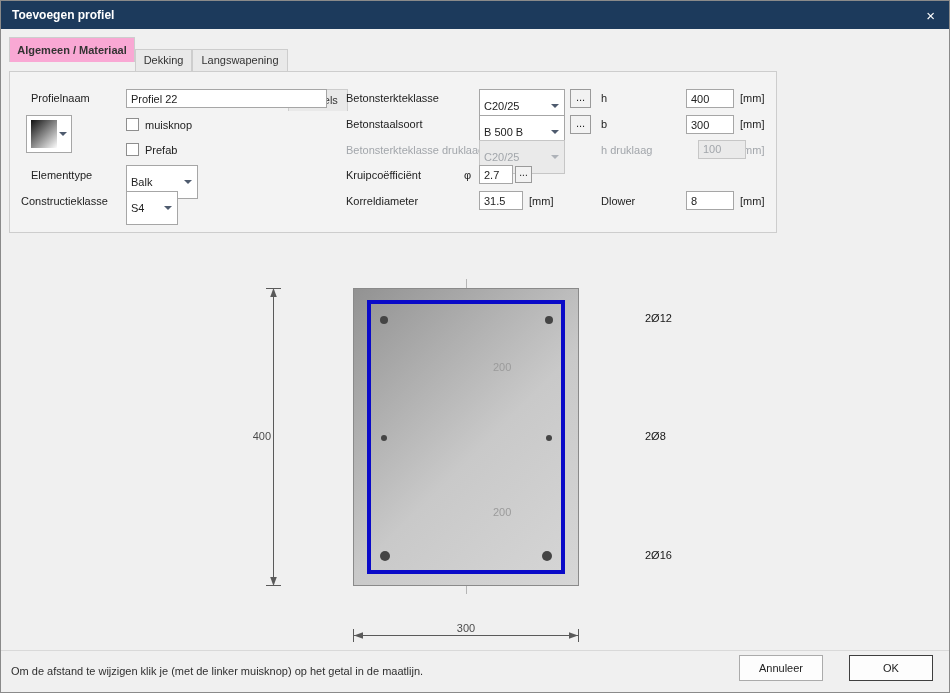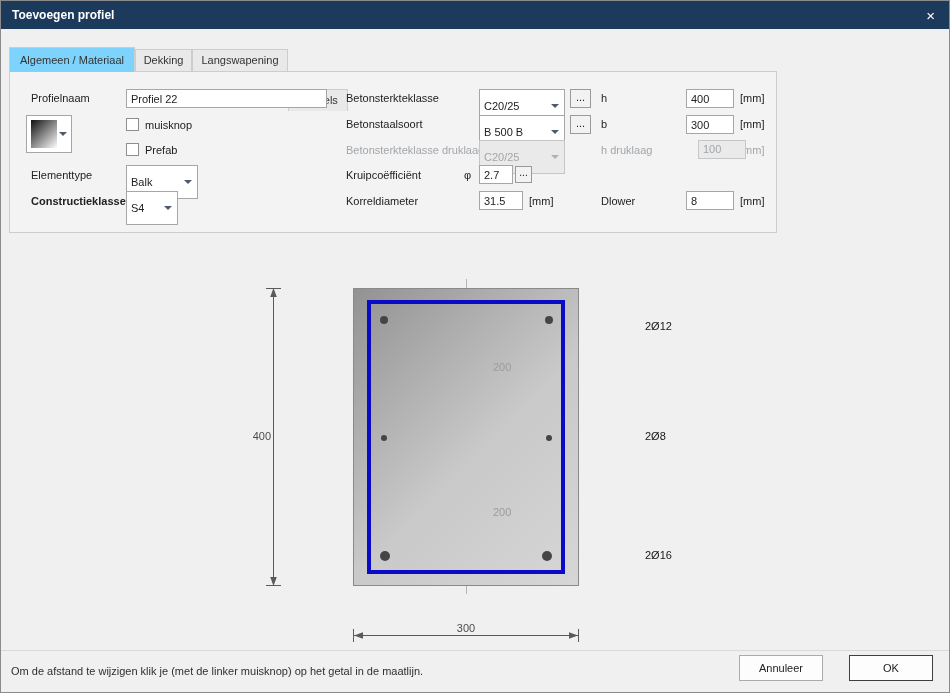--- a/index.html
+++ b/index.html
@@ -6,21 +6,21 @@
   html,body { background:#d8d8d8; }
   .win { position:relative; width:950px; height:693px; background:#f0f0f0;
          border:1px solid #8a8a8a; overflow:hidden; font-family:"Liberation Sans",sans-serif;
          font-size:11px; color:#222; }
   .titlebar { position:absolute; top:0; left:0; right:0; height:28px; background:#1c3a5c;
               color:#fff; display:flex; align-items:center; padding:0 11px; }
   .title { font-weight:bold; font-size:12px; }
   .close { margin-left:auto; font-size:15px; cursor:pointer; line-height:1; padding:0 3px; }
   .tab { position:absolute; top:48px; height:22px; background:#e9e9e9; border:1px solid #cdcdcd;
          border-bottom:none; text-align:center; line-height:21px; color:#333; z-index:2; cursor:pointer; }
-  .tab.active { top:46px; height:25px; background:#7dd3fc; line-height:24px; z-index:3; }
+  .tab.active { top:36px; height:25px; background:#f9a8d4; line-height:24px; z-index:3;font-weight:bold; }
   .panel { position:absolute; left:8px; top:70px; width:768px; height:162px; background:#f3f3f3;
            border:1px solid #cdcdcd; }
   .lbl { position:absolute; height:16px; line-height:16px; white-space:nowrap; z-index:4; }
   .dis-t { color:#a2a6ab; }
   .field { position:absolute; height:19px; background:#fff; border:1px solid #a6a6a6;
            font-family:"Liberation Sans",sans-serif; font-size:11px; padding:0 4px; color:#222; z-index:5; }
   input.field { outline:none; }
   .field.dis { background:#eaeaea; border-color:#c6c6c6; color:#a2a6ab; }
   .combo { position:absolute; height:34px; background:#fff; border:1px solid #a6a6a6; display:flex;
            align-items:center; padding:0 5px 0 4px; cursor:pointer; z-index:5; }
@@ -85,21 +85,21 @@
 
   <div class="chk" style="left:125px;top:142px;"></div>
   <div class="lbl" style="left:144px;top:141px;">Prefab</div>
 
   <div class="lbl" style="left:30px;top:166px;">Elementtype</div>
   <div class="combo" style="left:125px;top:164px;width:72px;">
     <span>Balk</span>
     <div class="arr"></div>
   </div>
 
-  <div class="lbl" style="left:30px;top:192px;font-weight:bold;">Constructieklasse</div>
+  <div class="lbl" style="left:20px;top:192px;">Constructieklasse</div>
   <div class="combo" style="left:125px;top:190px;width:52px;">
     <span>S4</span>
     <div class="arr"></div>
   </div>
 
   <div class="lbl" style="left:345px;top:89px;">Betonsterkteklasse</div>
   <div class="combo" style="left:478px;top:88px;width:86px;">
     <span>C20/25</span>
     <div class="arr"></div>
   </div>
@@ -168,21 +168,21 @@
       <div class="dot" style="left:192px;top:146px;width:6px;height:6px;"></div>
       <div class="dot" style="left:26px;top:262px;width:10px;height:10px;"></div>
       <div class="dot" style="left:188px;top:262px;width:10px;height:10px;"></div>
     </div>
 
     <div class="dlabel" style="left:244px;top:169px;width:26px;text-align:right;">400</div>
     <div class="dlabel" style="left:450px;top:361px;width:30px;text-align:center;">300</div>
     <div class="dlight" style="left:492px;top:100px;">200</div>
     <div class="dlight" style="left:492px;top:245px;">200</div>
 
-    <div class="rlabel" style="left:644px;top:51px;margin-top:8px;">2Ø12</div>
+    <div class="rlabel" style="left:644px;top:51px;">2Ø12</div>
     <div class="rlabel" style="left:644px;top:169px;">2Ø8</div>
     <div class="rlabel" style="left:644px;top:288px;">2Ø16</div>
   </div>
 
   <div class="footer">
     <div class="hint">Om de afstand te wijzigen klik je (met de linker muisknop) op het getal in de maatlijn.</div>
   </div>
   <div class="btn" style="left:738px;">Annuleer</div>
   <div class="btn default" style="left:848px;">OK</div>
 

